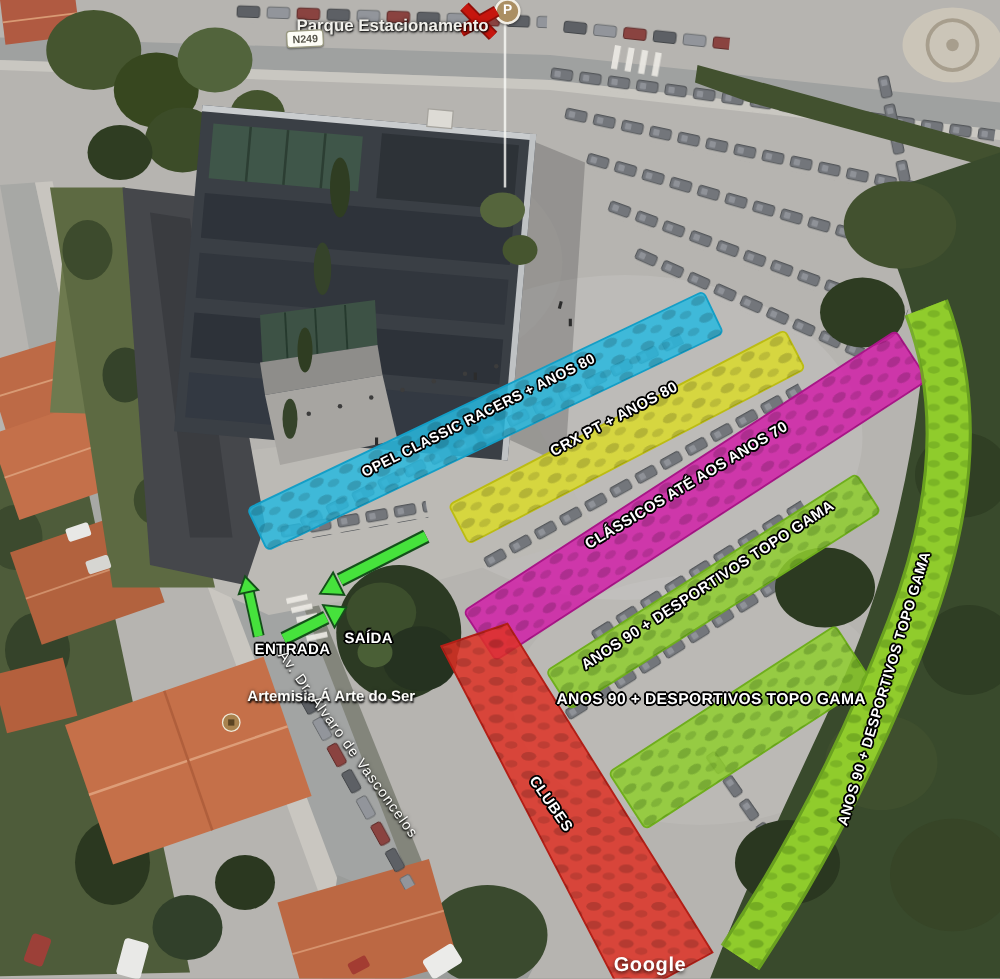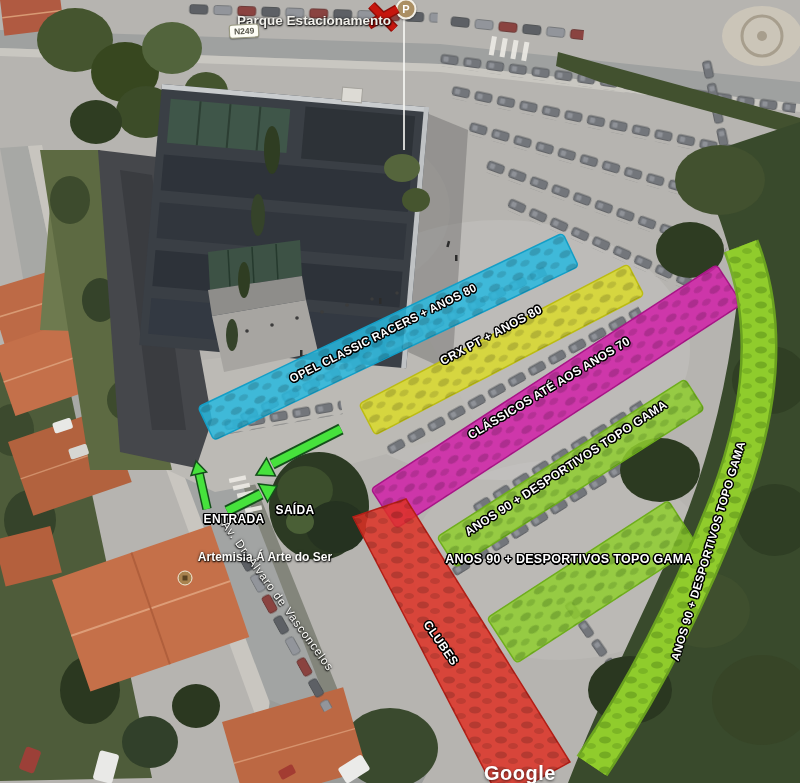--- a/index.html
+++ b/index.html
@@ -25,21 +25,21 @@
     box-shadow:0 1px 1px rgba(0,0,0,.3);
   }
   .pmark{
     position:absolute;width:21px;height:21px;border-radius:50%;
     background:#ab8f63;border:2px solid #f3efe6;box-sizing:border-box;
     color:#fff;font-size:11px;font-weight:bold;text-align:center;line-height:17px;
     box-shadow:0 1px 2px rgba(0,0,0,.4);
   }
   .pstem{position:absolute;width:2px;background:rgba(250,250,246,.8);}
   .google{
-    position:absolute;color:#fff;font-size:20px;font-weight:bold;letter-spacing:.5px;
+    position:absolute;color:#fff;font-size:16px;font-weight:bold;letter-spacing:.5px;
     text-shadow:0 1px 3px rgba(0,0,0,.7);
   }
 </style>
 </head>
 <body>
 
 <div class="map">
 
   <svg class="decor" width="800" height="783" viewBox="0 0 800 783">
     <defs>

